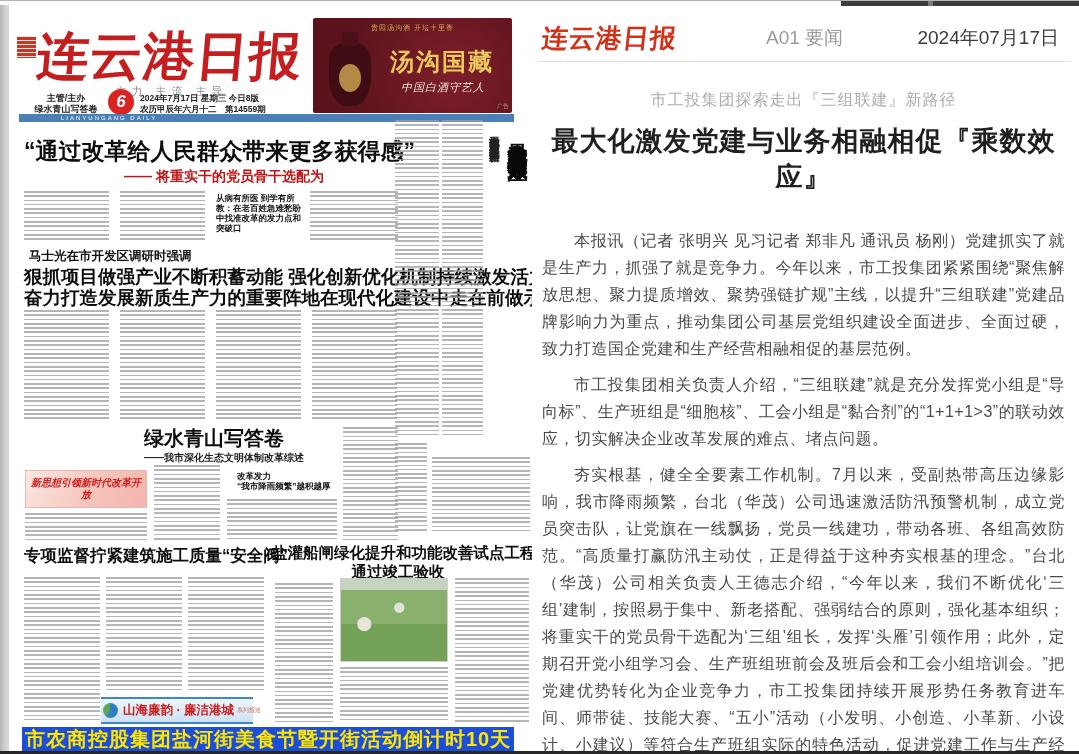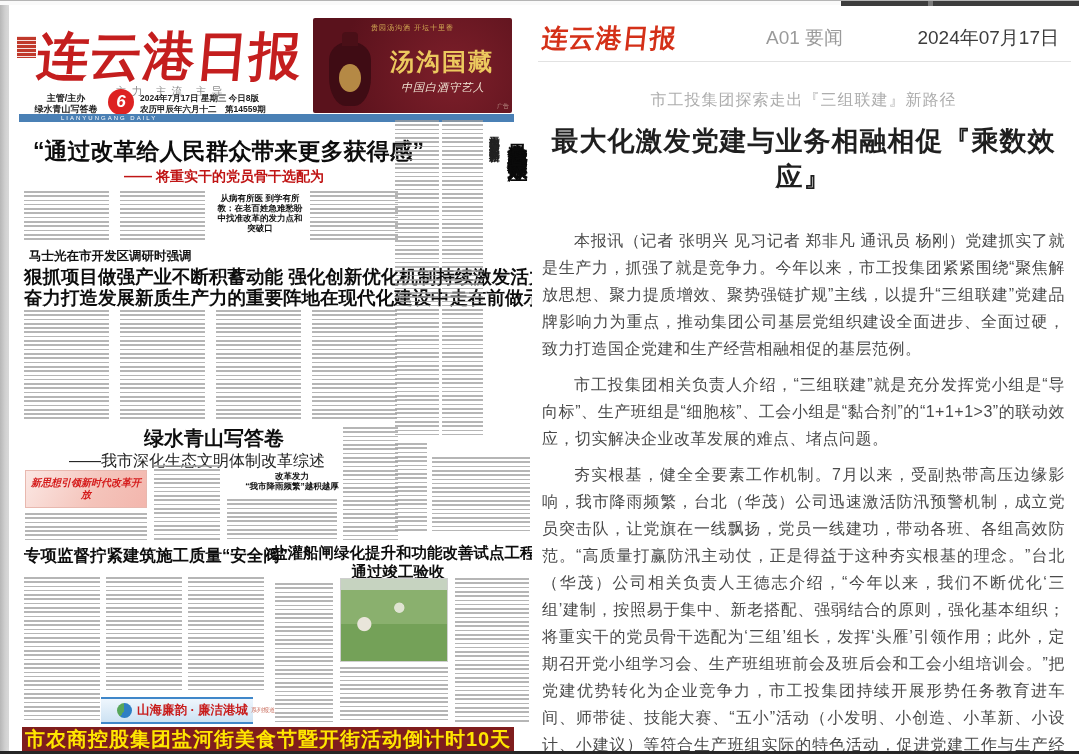--- a/index.html
+++ b/index.html
@@ -40,53 +40,53 @@
   .bottle{position:absolute;left:16px;top:24px;width:42px;height:64px;background:#3f0c14;
     border-radius:45% 45% 40% 40% / 28% 28% 45% 45%}
   .bottle::before{content:"";position:absolute;left:13px;top:-10px;width:16px;height:14px;background:#4a0f17;border-radius:4px 4px 0 0}
   .bottle::after{content:"";position:absolute;left:10px;top:22px;width:22px;height:28px;background:#caa04e;border-radius:50%;opacity:.85}
   .top-ad .ad-title{position:absolute;left:64px;top:28px;width:130px;text-align:center;color:#ecc95e;
     font-size:24px;font-weight:bold;letter-spacing:2px;font-family:"DejaVu Serif","Liberation Serif",serif;white-space:nowrap}
   .top-ad .ad-sub{position:absolute;left:70px;top:62px;width:120px;text-align:center;color:#f3e9d8;
     font-size:11px;font-style:italic;letter-spacing:1px;white-space:nowrap}
   .top-ad .ad-tag{position:absolute;right:3px;bottom:2px;color:#b98f86;font-size:6px}
 
-  .story1-title{left:15px;top:131px;width:400px;text-align:right;font-size:23px;font-weight:900;color:#0d0d0d;white-space:nowrap}
+  .story1-title{left:15px;top:131px;width:400px;text-align:left;font-size:23px;font-weight:900;color:#0d0d0d;white-space:nowrap}
   .story1-sub{left:15px;top:163px;width:400px;text-align:center;font-size:14px;font-weight:bold;color:#c01515;white-space:nowrap}
-  .subhead-sm{font-size:8.5px;font-weight:bold;color:#111;text-align:center;line-height:10px;overflow:hidden}
+  .subhead-sm{font-size:8.5px;font-weight:bold;color:#111;line-height:10px;overflow:hidden}
 
   .story2-kicker{left:20px;top:243px;font-size:12.5px;font-weight:bold;color:#111;white-space:nowrap}
   .story2-line{left:15px;width:376px;text-align:center;font-size:18.5px;font-weight:900;color:#0d0d0d;white-space:nowrap}
 
   .vert{writing-mode:vertical-rl;text-orientation:upright}
   .v-kicker{left:477px;top:122px;width:17px;height:155px;font-size:10.5px;font-weight:bold;color:#222;letter-spacing:1px;line-height:17px}
   .v-title{left:495px;top:122px;width:27px;height:330px;font-size:20px;font-weight:900;color:#0a0a0a;letter-spacing:1px;line-height:27px}
 
   .story4-title{left:100px;top:420px;width:210px;text-align:center;font-size:20px;font-weight:900;color:#0d0d0d;white-space:nowrap}
-  .story4-sub{left:58px;top:446px;width:260px;text-align:center;font-size:16px;font-weight:normal;color:#222;white-space:nowrap}
+  .story4-sub{left:85px;top:446px;width:260px;text-align:center;font-size:10px;font-weight:bold;color:#222;white-space:nowrap}
   .red-banner{left:16px;top:465px;width:122px;height:38px;
     background:linear-gradient(120deg,#fbe7e3,#f4c3ba 60%,#f3b6ad);border:1px solid #e8b8af;
     color:#d51c1c;font-weight:bold;font-style:italic;font-size:10px;text-align:center;
     display:flex;align-items:center;justify-content:center;line-height:12px;padding:0 3px}
 
   .story5-title{left:15px;top:540px;width:252px;text-align:center;font-size:16.5px;font-weight:900;color:#0d0d0d;white-space:nowrap}
   .story6-line{left:263px;width:252px;text-align:center;font-size:15.5px;font-weight:900;color:#0d0d0d;white-space:nowrap}
   .photo{left:331px;top:573px;width:108px;height:84px;
     background:
       radial-gradient(circle at 22% 55%,#e9e5da 0 7%,transparent 8%),
       radial-gradient(circle at 55% 35%,#dfe3d2 0 6%,transparent 7%),
       linear-gradient(to bottom,#c6d3c0 0 14%,#8ab06e 14% 55%,#74a158 55% 100%);
     border:1px solid #cfcfcf}
   .mid-ad{left:92px;top:692px;width:152px;height:27px;border-top:2px solid #3f87c9;border-bottom:2px solid #3f87c9;
-    background:linear-gradient(to bottom,#eef6fd,#cde2f3);display:flex;align-items:center;padding-left:16px}
+    background:linear-gradient(to bottom,#eef6fd,#cde2f3);display:flex;align-items:center;padding-left:2px}
   .mid-ad .logo-dot{width:15px;height:15px;border-radius:50%;background:conic-gradient(#2f7fc4 0 60%,#57a65a 60% 100%);margin-right:5px;flex:none}
   .mid-ad .mid-ad-text{color:#c81c1c;font-weight:bold;font-size:12.5px;white-space:nowrap}
   .mid-ad .mid-ad-tag{color:#c86a5a;font-size:6px;margin-left:3px;white-space:nowrap}
 
-  .bottom-banner{left:13px;top:722px;width:492px;height:24px;background:#7f1d1d;
+  .bottom-banner{left:13px;top:722px;width:492px;height:24px;background:#1d4ed8;
     color:#ffe600;font-size:20px;font-weight:900;text-align:center;line-height:25px;
     letter-spacing:1px;white-space:nowrap;overflow:hidden}
 
   
   .right-pane{position:absolute;top:5px;left:532px;width:547px;height:746px;background:#fff;overflow:hidden}
   .reader-header{position:relative;height:57px;border-bottom:1px solid #e2e2e2;margin:0 8px 0 6px}
   .reader-logo{position:absolute;left:4px;top:16px;color:#d43018;font-size:26px;font-weight:bold;
     font-family:"DejaVu Serif","Liberation Serif",serif;transform:skewX(-6deg);letter-spacing:1px;white-space:nowrap}
   .reader-page{position:absolute;left:0;right:0;top:20px;text-align:center;color:#9a9a9a;font-size:19px;white-space:nowrap}
   .reader-date{position:absolute;right:12px;top:20px;color:#3c3c3c;font-size:19px;white-space:nowrap}

